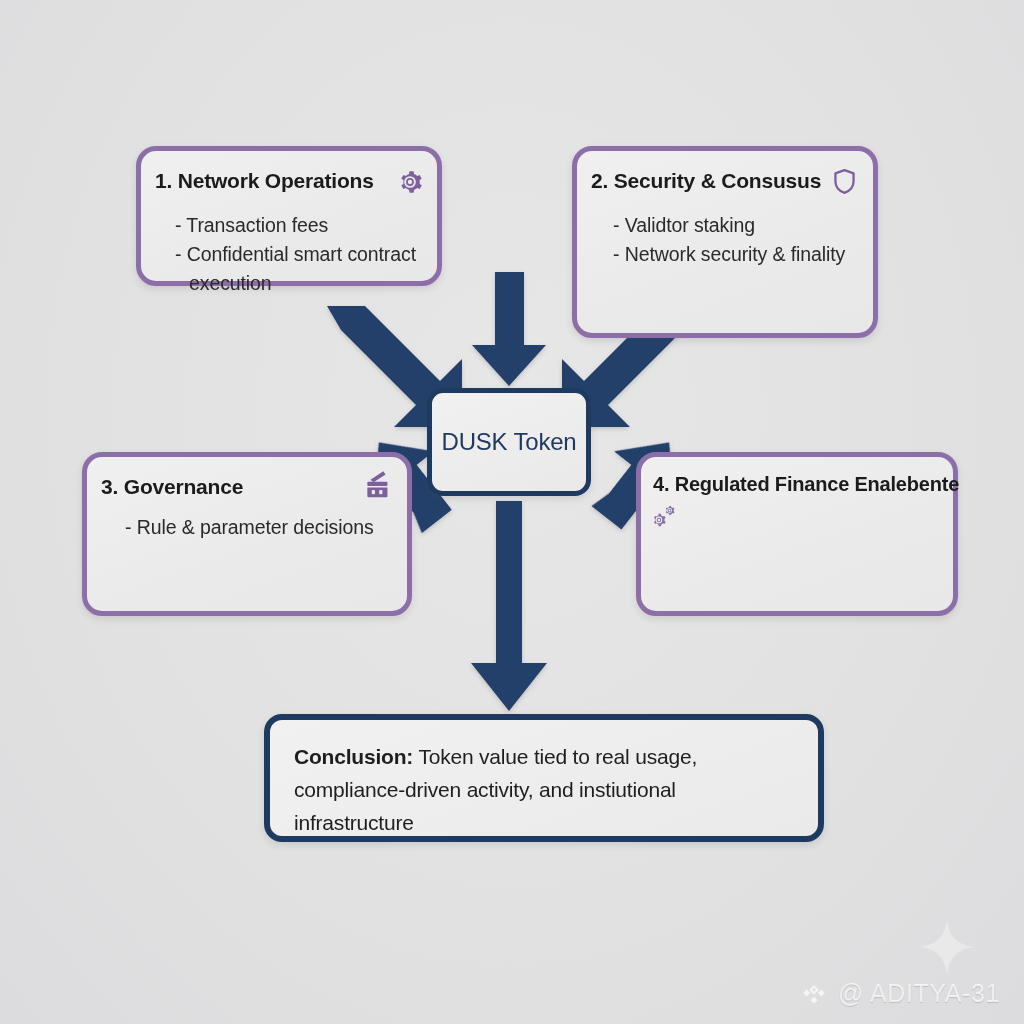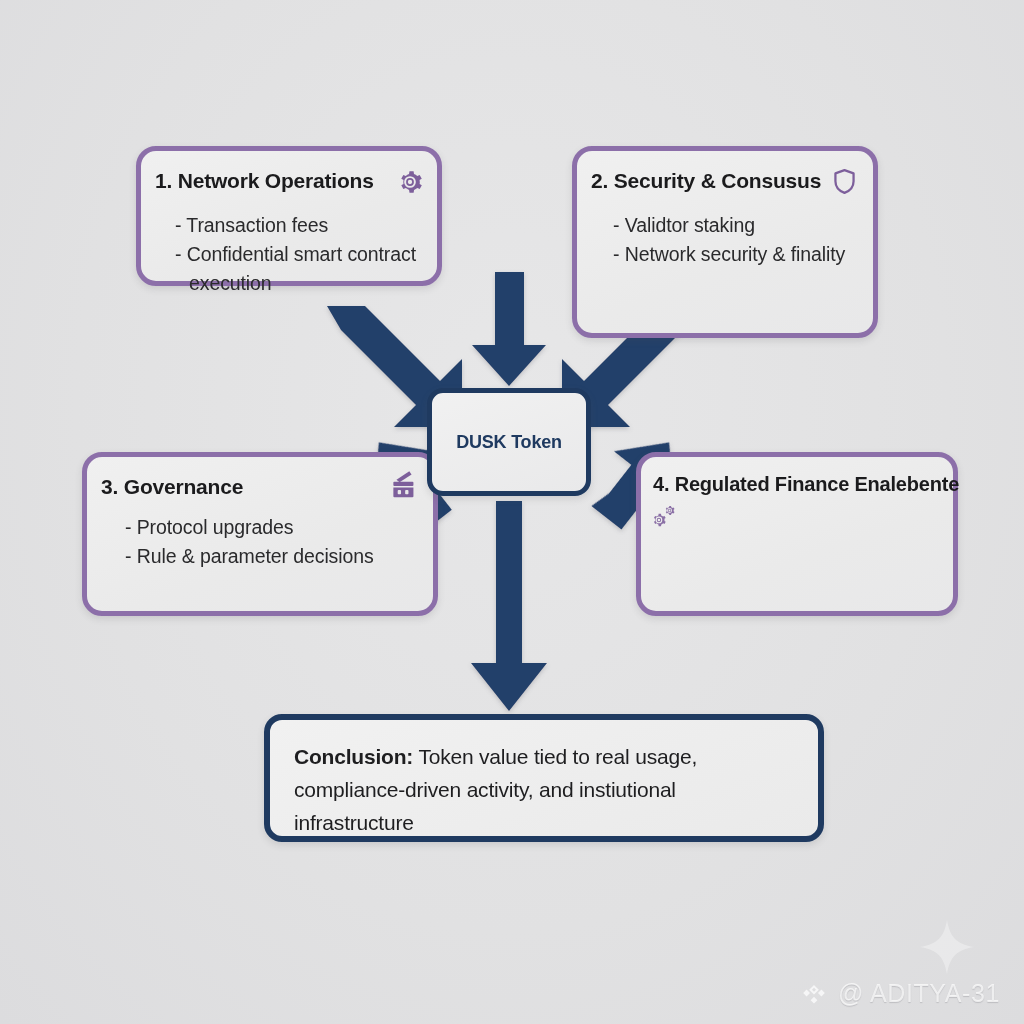--- a/index.html
+++ b/index.html
@@ -59,22 +59,22 @@
   .bullets {
     position: absolute;
     color: #2a2a2c;
     font-size: 19.5px;
     line-height: 29px;
     letter-spacing: -0.1px;
   }
   .bullets div { white-space: nowrap; }
 
   .center-label {
-    font-weight: bold;
-    font-size: 18px;
+    font-weight: normal;
+    font-size: 24px;
     color: #1f3a60;
     letter-spacing: -0.2px;
   }
 
   .concl-text {
     position: absolute;
     left: 24px;
     right: 18px;
     top: 20px;
     font-size: 21px;
@@ -170,33 +170,32 @@
       <svg width="25" height="27" viewBox="0 0 22 25" fill="none" stroke="#7d5f9b" stroke-width="2.1">
         <path d="M11 2 L19.4 5 V12.2 C19.4 17.6 15.6 21.3 11 23 C6.4 21.3 2.6 17.6 2.6 12.2 V5 Z" stroke-linejoin="round"></path>
       </svg>
     </span>
     <div class="bullets" style="left:36px; top:60px;">
       <div>- Validtor staking</div>
       <div>- Network security &amp; finality</div>
     </div>
   </div>
 
-  <div class="node purple" style="left:82px; top:452px; width:356px; height:164px;">
+  <div class="node purple" style="left:82px; top:452px; width:330px; height:164px;">
     <div class="node-title" style="left:14px; top:18px;">3. Governance</div>
     <span class="icon" style="right:16px; top:12px;">
       <svg width="27" height="30" viewBox="0 0 26 29" fill="#7d5f9b">
         <path d="M6.2 10.3 L18.6 2.2 L20.8 5.4 L9.2 12.9 Z"></path>
         <rect x="3.2" y="12.4" width="19.4" height="4.0" rx="0.9"></rect>
         <path d="M3.2 17.8 h19.4 v8.6 a1 1 0 0 1-1 1 H4.2 a1 1 0 0 1-1-1 Z"></path>
         <rect x="7.4" y="20.4" width="3.2" height="4.0" rx="0.8" fill="#e9e9ea"></rect>
         <rect x="14.6" y="20.4" width="3.2" height="4.0" rx="0.8" fill="#e9e9ea"></rect>
       </svg>
     </span>
     <div class="bullets" style="left:38px; top:56px;">
-      <div>- Protocol upgrades</div>
       <div>- Rule &amp; parameter decisions</div>
     </div>
   </div>
 
   <div class="node purple" style="left:636px; top:452px; width:322px; height:164px;">
     <div class="node-title" style="left:12px; top:16px; font-size:20px;">4. Regulated Finance Enalebente</div>
     <span class="icon" style="left:9px; top:48px;">
       <svg width="30" height="26" viewBox="0 0 30 26" fill="#8a6fa5">
         <g transform="translate(1.5,7.5) scale(0.62)">
           <path d="M12 8.4a3.6 3.6 0 1 0 0 7.2 3.6 3.6 0 0 0 0-7.2zm0 5.6a2 2 0 1 1 0-4 2 2 0 0 1 0 4z"></path>

